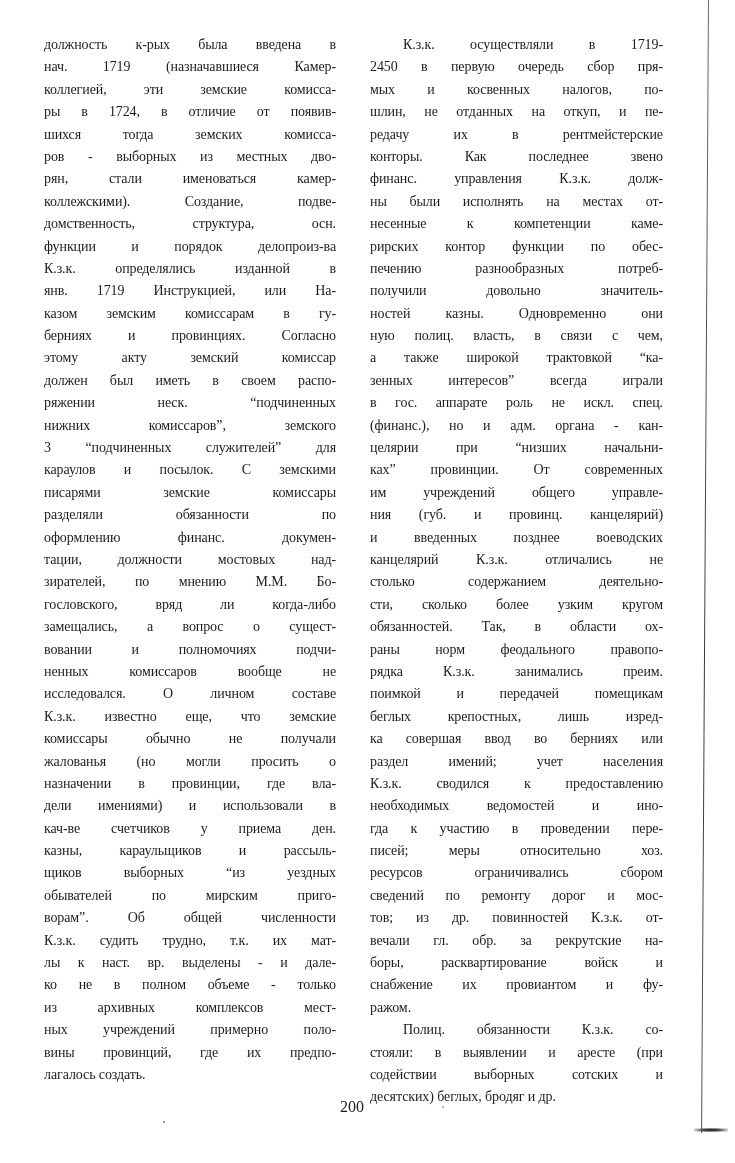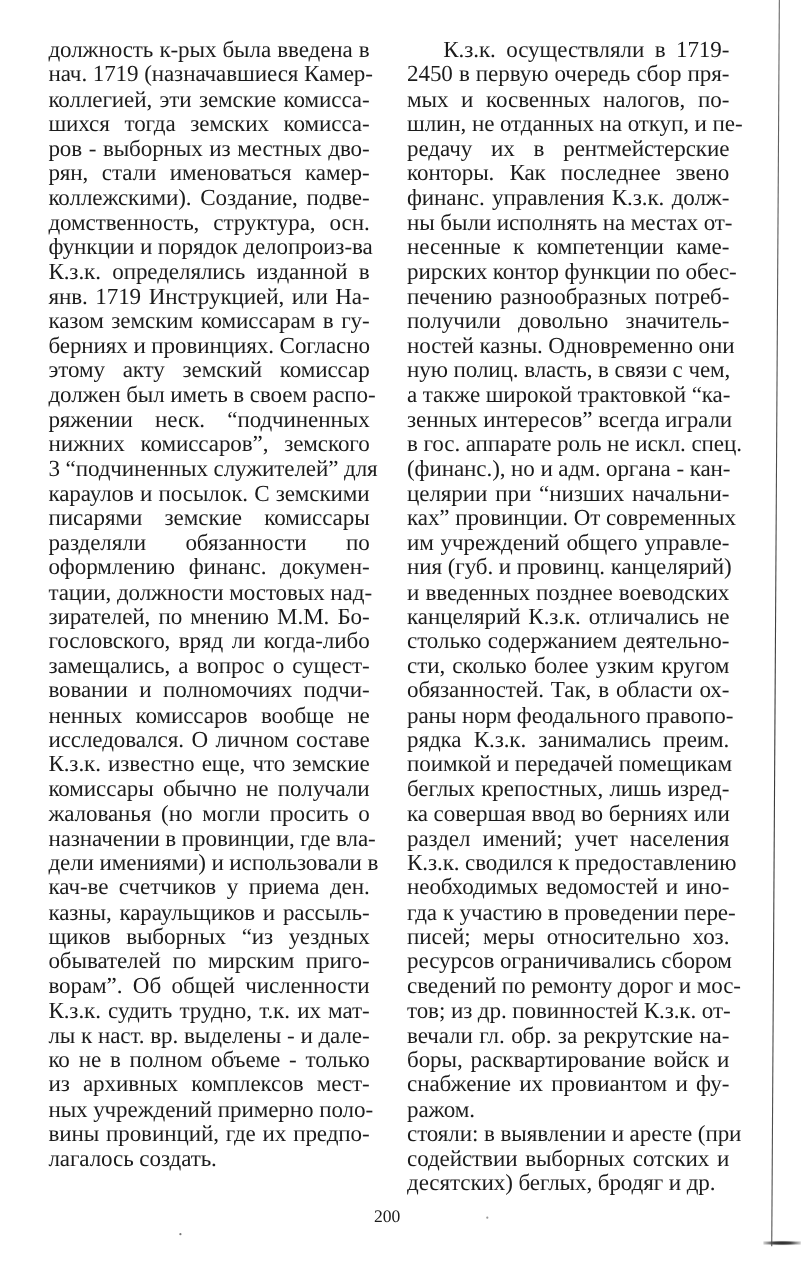--- a/index.html
+++ b/index.html
@@ -19,21 +19,21 @@
       position: absolute;
       left: 0;
       top: 0;
       width: 735px;
       height: 1163px;
     }
     .column {
       position: absolute;
       top: 34px;
       width: 292px;
-      font-size: 21px;
+      font-size: 14px;
       line-height: 22.4px;
       letter-spacing: -0.1px;
     }
     .col-left { left: 44px; }
     .col-right { left: 370px; width: 293px; }
     .line {
       display: block;
       white-space: nowrap;
       text-align: justify;
       text-align-last: justify;
@@ -94,20 +94,21 @@
     }
   </style>
 </head>
 <body>
 
 <div class="page">
   <div class="column col-left" id="left-col">
       <span class="line">должность к-рых была введена в</span>
       <span class="line">нач. 1719 (назначавшиеся Камер-</span>
       <span class="line">коллегией, эти земские комисса-</span>
+      <span class="line">ры в 1724, в отличие от появив-</span>
       <span class="line">шихся тогда земских комисса-</span>
       <span class="line">ров - выборных из местных дво-</span>
       <span class="line">рян, стали именоваться камер-</span>
       <span class="line">коллежскими). Создание, подве-</span>
       <span class="line">домственность, структура, осн.</span>
       <span class="line">функции и порядок делопроиз-ва</span>
       <span class="line">К.з.к. определялись изданной в</span>
       <span class="line">янв. 1719 Инструкцией, или На-</span>
       <span class="line">казом земским комиссарам в гу-</span>
       <span class="line">берниях и провинциях. Согласно</span>
@@ -183,20 +184,21 @@
       <span class="line">необходимых ведомостей и ино-</span>
       <span class="line">гда к участию в проведении пере-</span>
       <span class="line">писей; меры относительно хоз.</span>
       <span class="line">ресурсов ограничивались сбором</span>
       <span class="line">сведений по ремонту дорог и мос-</span>
       <span class="line">тов; из др. повинностей К.з.к. от-</span>
       <span class="line">вечали гл. обр. за рекрутские на-</span>
       <span class="line">боры, расквартирование войск и</span>
       <span class="line">снабжение их провиантом и фу-</span>
       <span class="line last">ражом.</span>
+      <span class="line indent">Полиц. обязанности К.з.к. со-</span>
       <span class="line">стояли: в выявлении и аресте (при</span>
       <span class="line">содействии выборных сотских и</span>
       <span class="line last">десятских) беглых, бродяг и др.</span>
     </div>
 
   <div class="page-number">200</div>
 
   <div class="speck"></div>
   <div class="speck2"></div>
   <div class="binding-line"></div>

